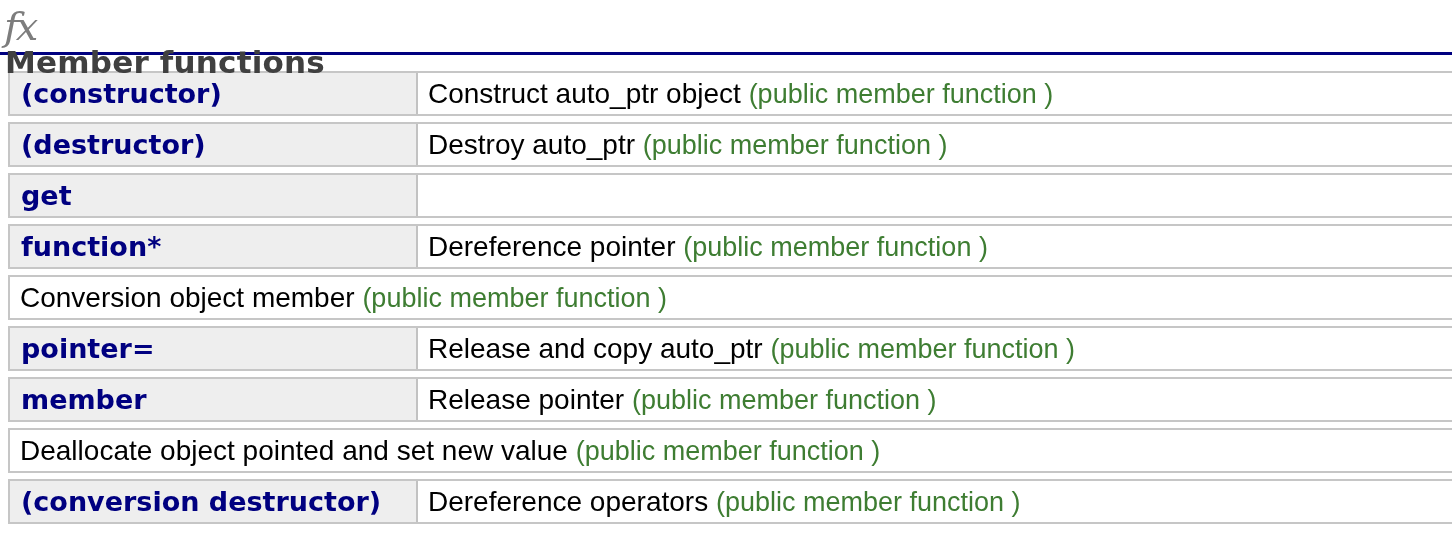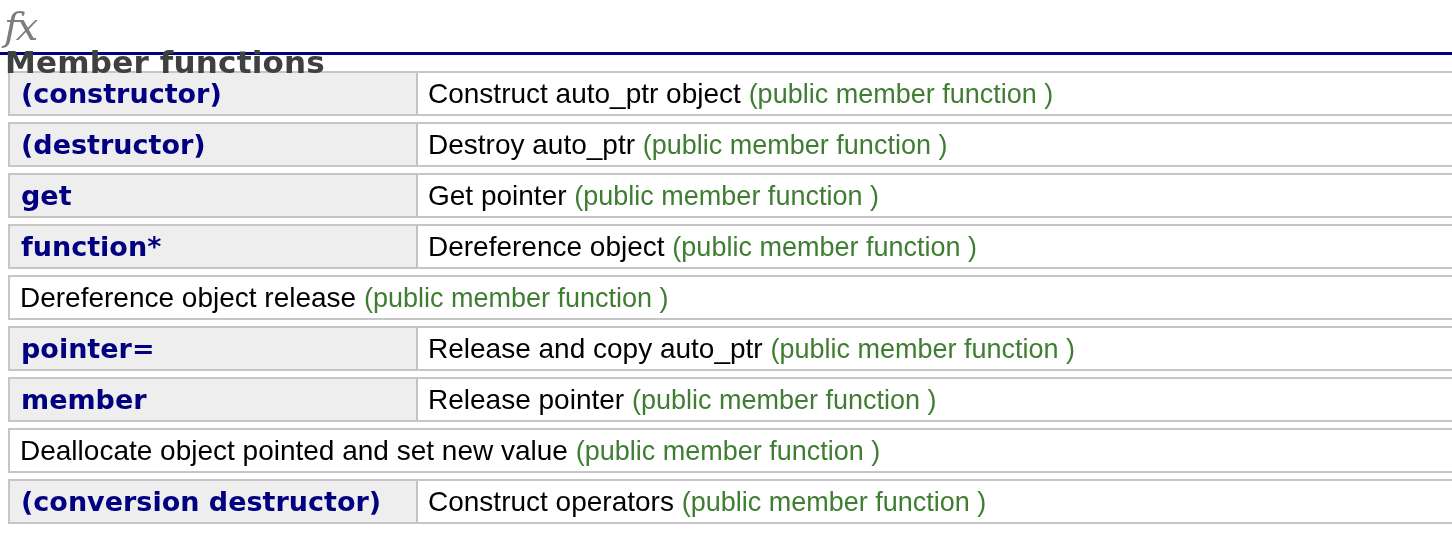--- a/index.html
+++ b/index.html
@@ -116,39 +116,35 @@
     <div class="cell-right">
       <span>Destroy auto_ptr</span>
       <span class="tag">(public member function )</span>
     </div>
   </div>
 
   <div class="row">
     <div class="cell-left">
       <a>get</a>
     </div>
-    <div class="cell-right">
-      <span>Get pointer</span>
-      <span class="tag">(public member function )</span>
-    </div>
   </div>
 
   <div class="row">
     <div class="cell-left">
       <a>function*</a>
     </div>
     <div class="cell-right">
-      <span>Dereference object</span>
+      <span>Dereference pointer</span>
       <span class="tag">(public member function )</span>
     </div>
   </div>
 
   <div class="row">
     <div class="cell-right">
-      <span>Dereference object release</span>
+      <span>Conversion object member</span>
       <span class="tag">(public member function )</span>
     </div>
   </div>
 
   <div class="row">
     <div class="cell-left">
       <a>pointer=</a>
     </div>
     <div class="cell-right">
       <span>Release and copy auto_ptr</span>
@@ -171,18 +167,18 @@
       <span>Deallocate object pointed and set new value</span>
       <span class="tag">(public member function )</span>
     </div>
   </div>
 
   <div class="row">
     <div class="cell-left">
       <a>(conversion destructor)</a>
     </div>
     <div class="cell-right">
-      <span>Construct operators</span>
+      <span>Dereference operators</span>
       <span class="tag">(public member function )</span>
     </div>
   </div>
 
 </div>
 
 </body></html>

